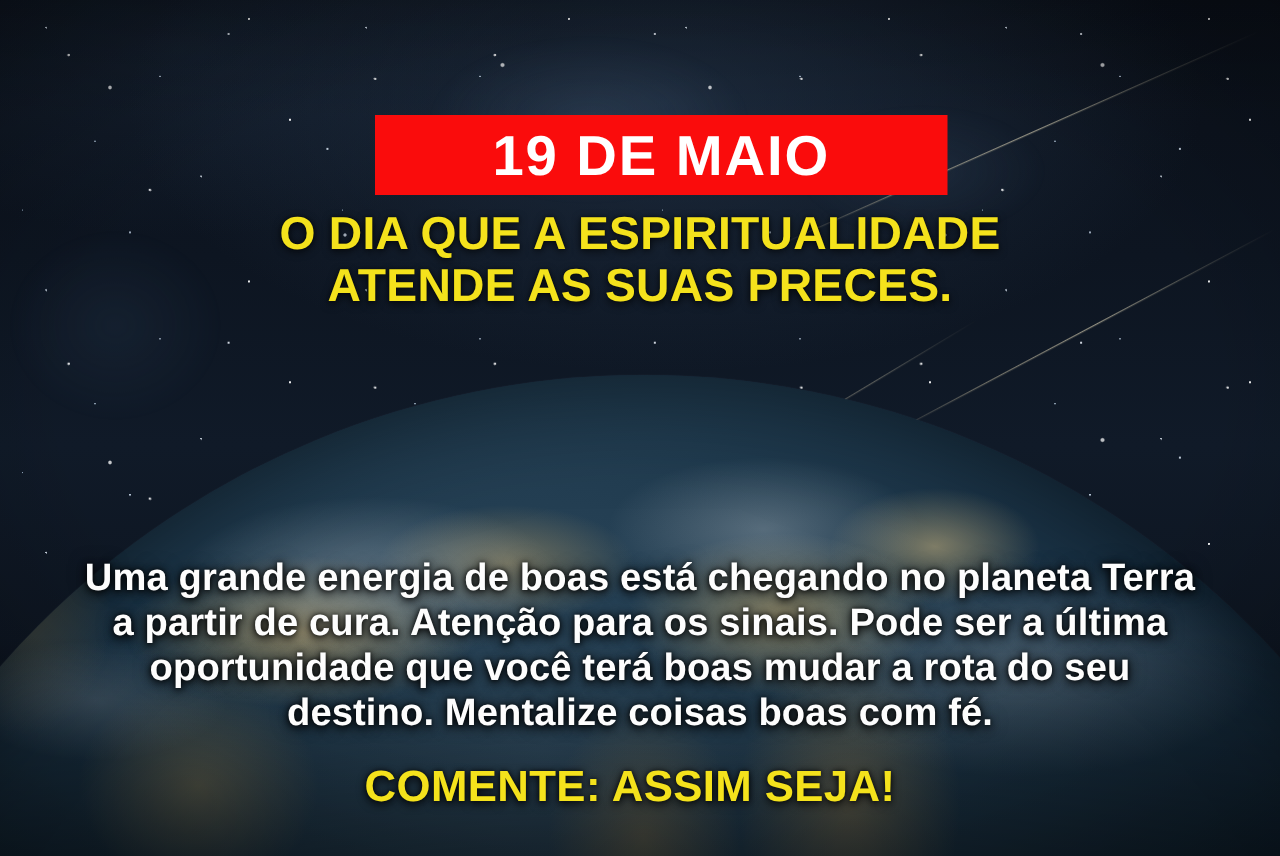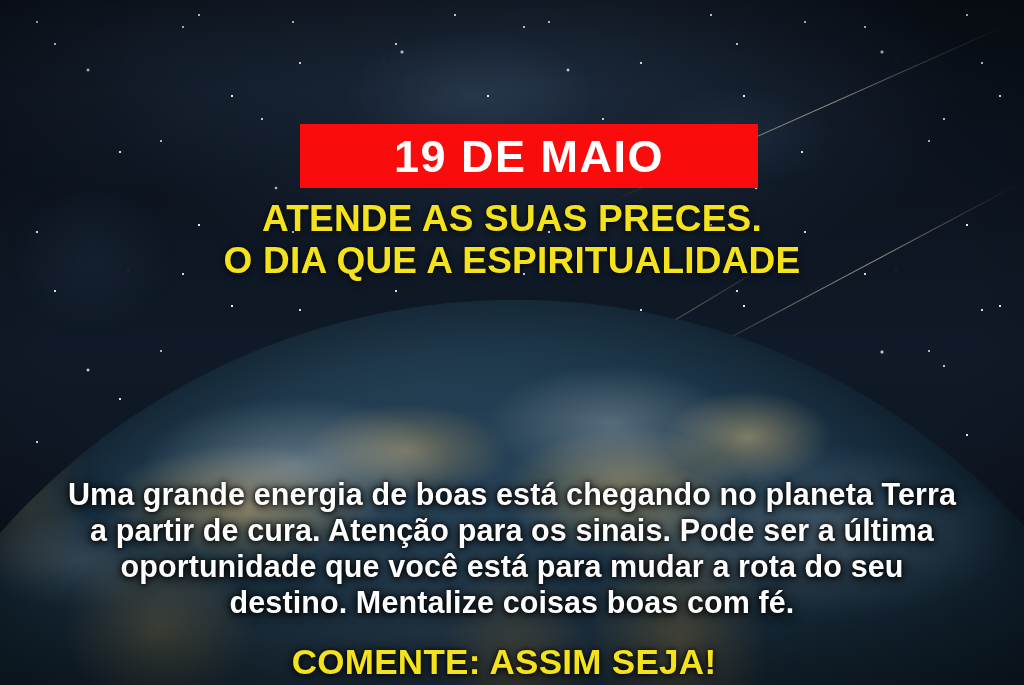--- a/index.html
+++ b/index.html
@@ -172,21 +172,20 @@
     background:
       radial-gradient(ellipse 86% 78% at 50% 46%, rgba(0,0,0,0) 52%, rgba(0,0,0,.40) 100%),
       linear-gradient(180deg, rgba(0,0,0,.18) 0%, rgba(0,0,0,0) 14%, rgba(0,0,0,0) 74%, rgba(0,0,0,.42) 100%);
   }
 
   
   .content {
     position: absolute;
     inset: 0;
     text-align: center;
-    margin-top: 32px;
   }
 
   .date-badge {
     position: absolute;
     left: 300px;
     top: 92px;
     width: 458px;
     height: 64px;
     background: #fa0c0c;
     display: flex;
@@ -273,29 +272,29 @@
 
   <div class="vignette"></div>
 
   <div class="content">
 
     <div class="date-badge">
       <span class="date-badge-label">19 DE MAIO</span>
     </div>
 
     <div class="headline">
+      <span class="headline-line">O DIA QUE A ESPIRITUALIDADE</span>
       <span class="headline-line">ATENDE AS SUAS PRECES.</span>
-      <span class="headline-line">O DIA QUE A ESPIRITUALIDADE</span>
     </div>
 
     <div class="body-copy">
       <span>Uma grande energia de boas está</span>
       <span>chegando no planeta Terra a partir</span>
       <span>de cura. Atenção para os sinais. Pode</span>
       <span>ser a última oportunidade que você</span>
-      <span>está para mudar a rota do seu</span>
+      <span>terá boas mudar a rota do seu</span>
       <span>destino. Mentalize coisas boas com fé.</span>
     </div>
 
     <div class="cta">COMENTE: ASSIM SEJA!</div>
 
   </div>
 </div>
 
 </body></html>

